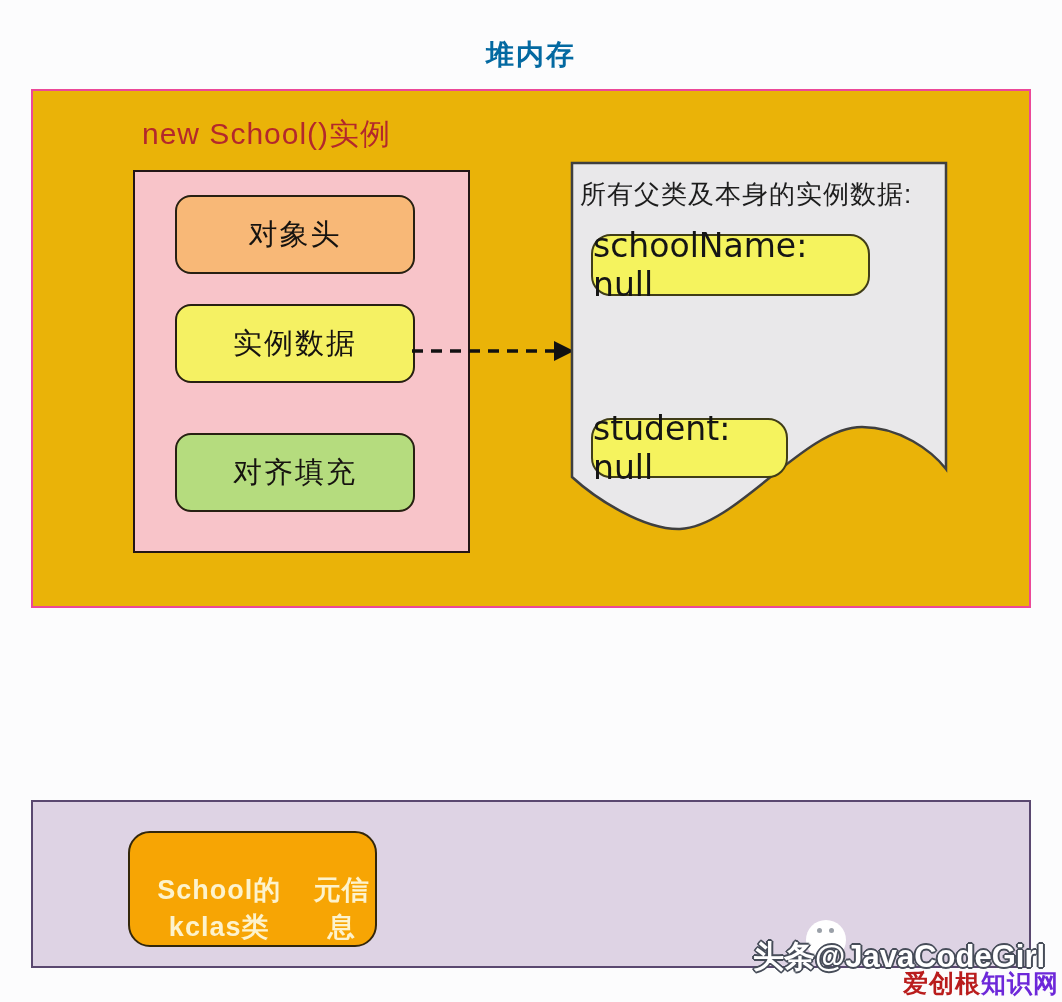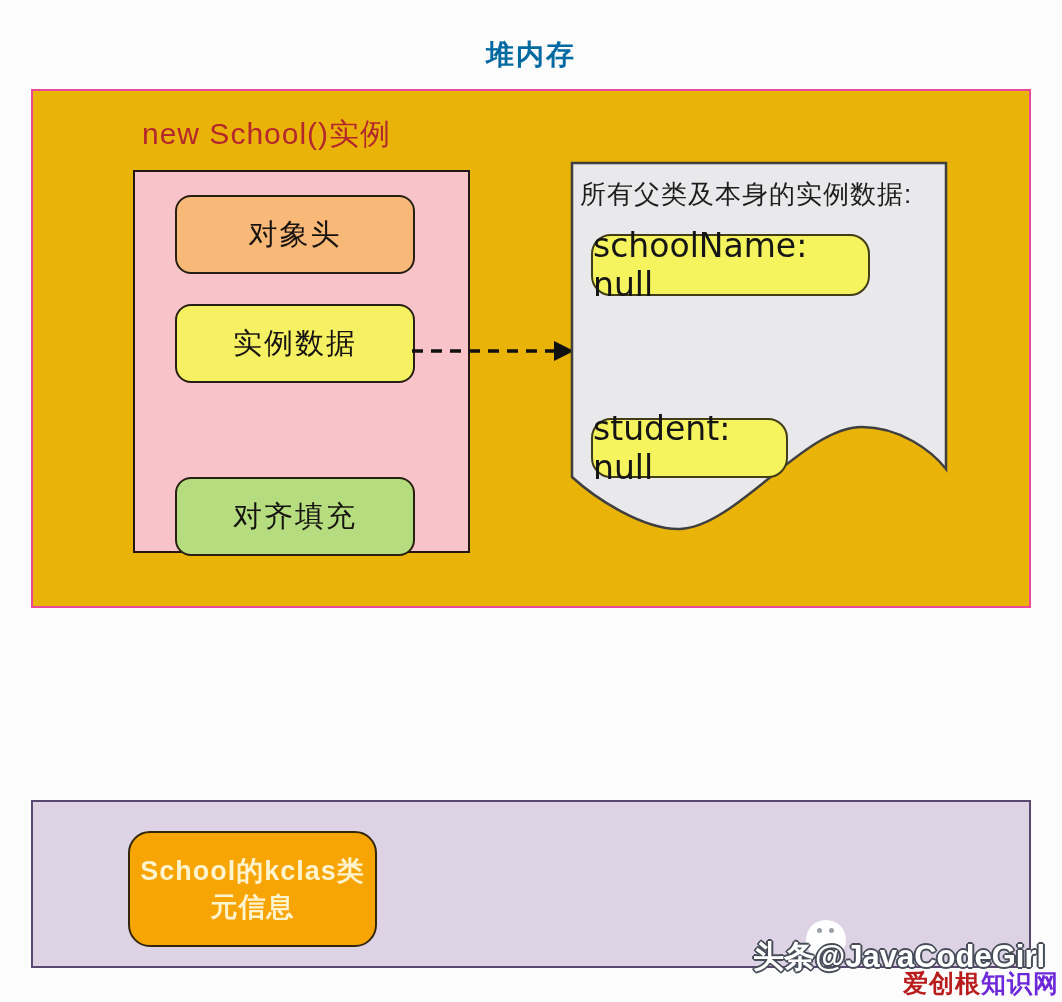--- a/index.html
+++ b/index.html
@@ -28,21 +28,21 @@
     background:#f8c4c9;border:2px solid #231616;box-sizing:border-box;
   }
   .part{
     position:absolute;left:40px;width:240px;height:79px;
     border:2px solid #272012;border-radius:16px;box-sizing:border-box;
     display:flex;align-items:center;justify-content:center;
     font-size:29px;color:#161310;letter-spacing:2px;
   }
   .part-header{top:23px;background:#f8b877;}
   .part-instance{top:132px;background:#f5f163;}
-  .part-padding{top:261px;background:#b5dc7e;margin-top:44px;}
+  .part-padding{top:261px;background:#b5dc7e;}
 
   .arrow-svg{position:absolute;left:410px;top:335px;}
 
   .doc-svg{position:absolute;left:568px;top:161px;}
   .doc-title{
     position:absolute;left:580px;top:177px;
     font-size:26px;font-weight:500;color:#1d1d1d;letter-spacing:1px;
   }
   .field{
     position:absolute;background:#f5f35e;border:2px solid #403d18;
@@ -55,21 +55,21 @@
   #field-student{left:591px;top:406px;width:197px;height:60px;margin-top:12px;}
 
   .method-box{
     position:absolute;left:31px;top:800px;width:1000px;height:168px;
     background:#ded3e4;border:2px solid #5a4870;box-sizing:border-box;
   }
   .meta-box{
     position:absolute;left:128px;top:831px;width:249px;height:116px;
     background:#f7a504;border:2px solid #33270b;border-radius:22px;
     box-sizing:border-box;
-    display:flex;flex-direction:column;align-items:center;justify-content:center;
+    display:flex;flex-direction:row;align-items:flex-end;justify-content:center;
     font-size:27px;font-weight:600;color:#fdf3cd;letter-spacing:1px;line-height:1.35;
     text-align:center;
   }
 
   .wm-circle{
     position:absolute;left:806px;top:920px;width:40px;height:40px;
     background:#ffffff;border-radius:50%;z-index:5;
   }
   .wm-circle .dot{
     position:absolute;top:8px;width:5px;height:5px;border-radius:50%;background:#9aa0a8;

